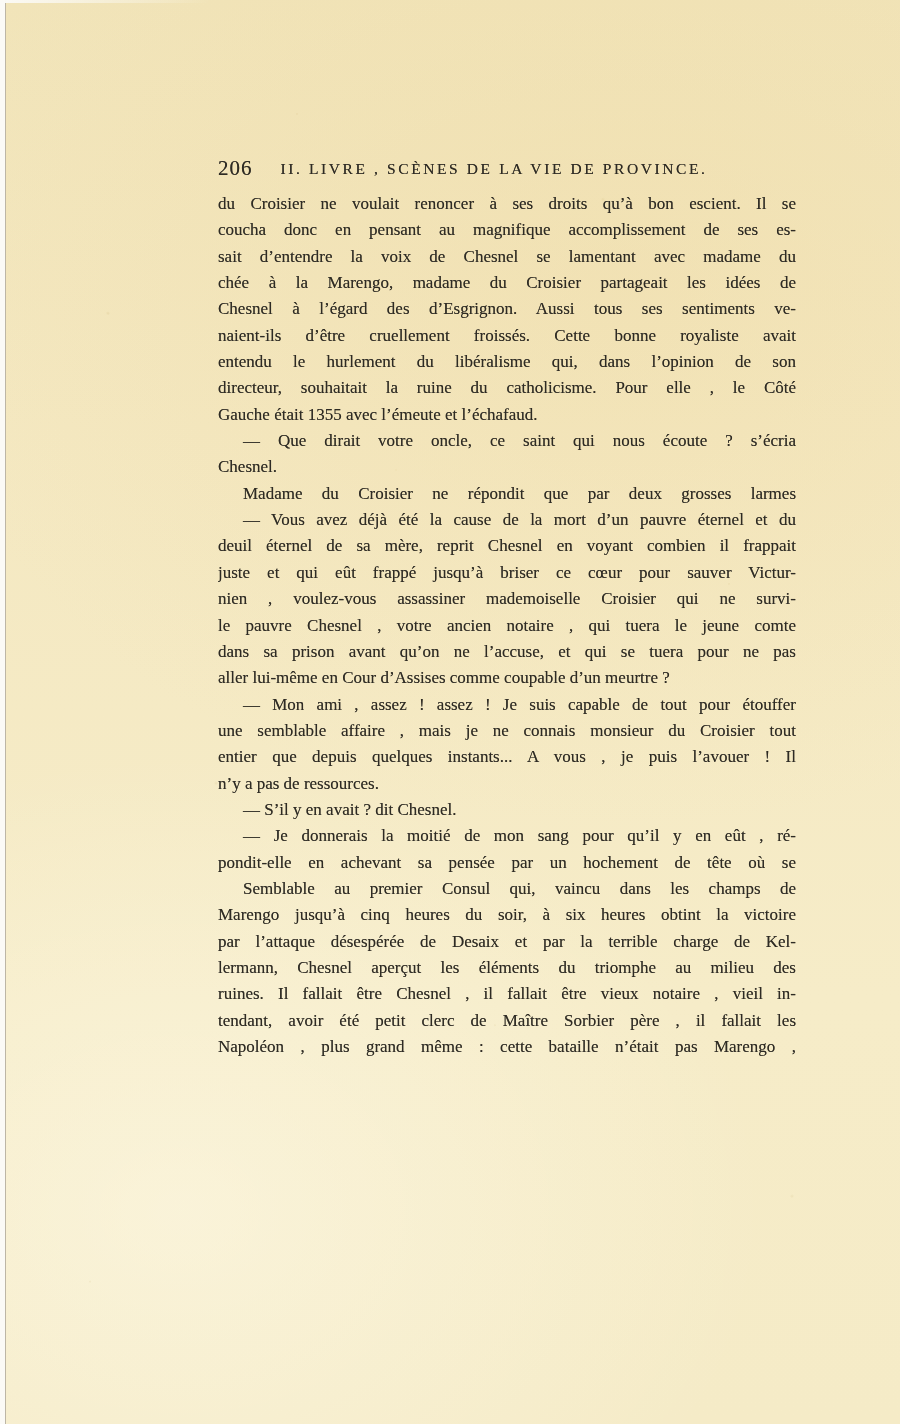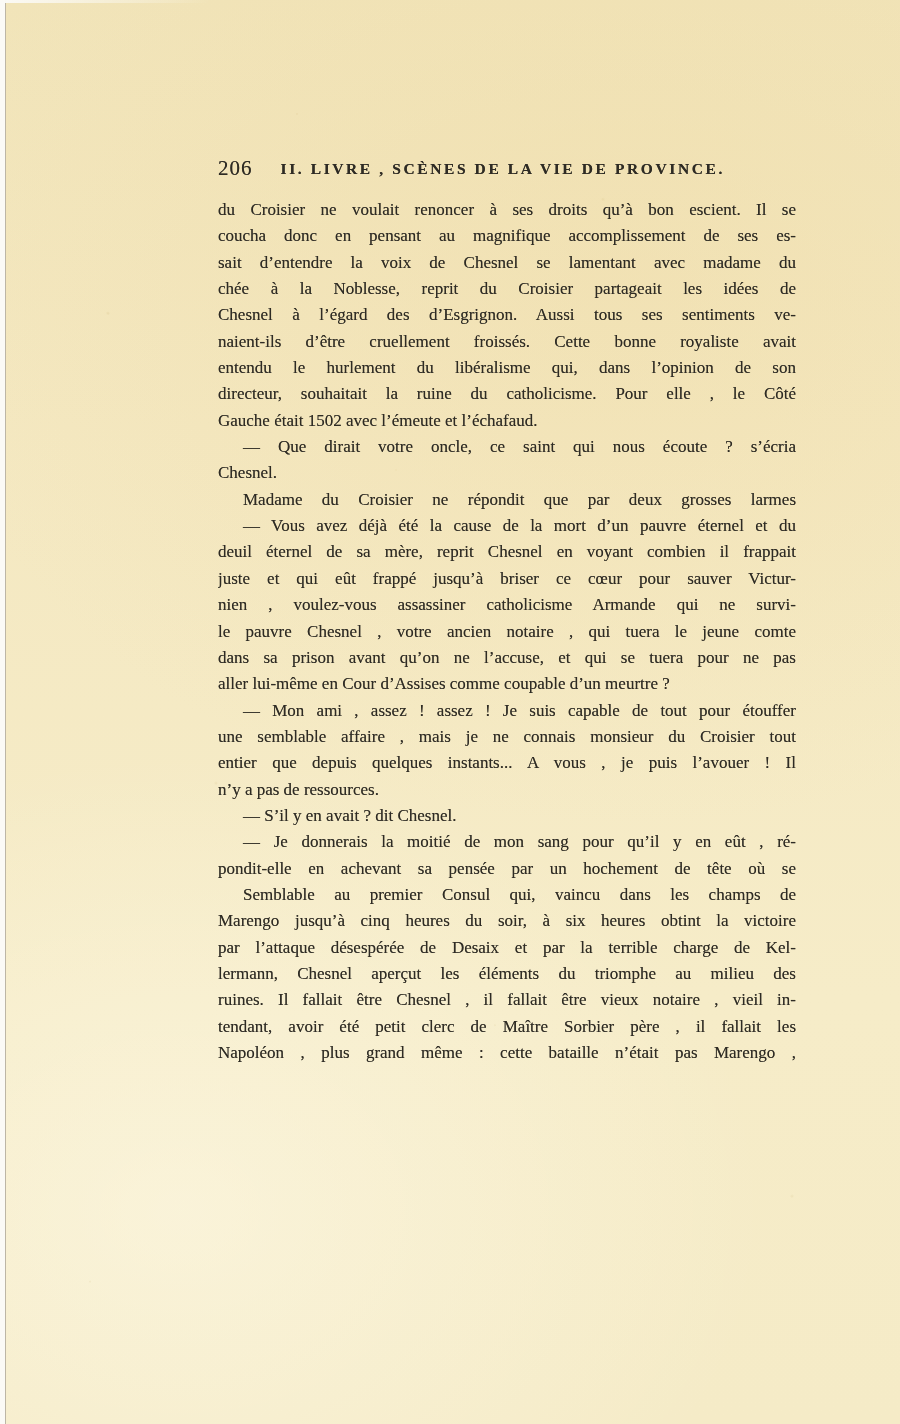--- a/index.html
+++ b/index.html
@@ -46,24 +46,24 @@
   .v2{left:250px;top:830px;width:540px;height:175px;}
   .v3{left:230px;top:1000px;width:560px;height:230px;}
 
   .content{position:absolute;left:218px;top:155px;width:578px;color:#2e2b24;}
   .runhead{
     display:flex;align-items:center;height:27px;
     text-shadow:0 0 .5px rgba(46,43,36,.7);
   }
   .pagenum{font-size:21px;letter-spacing:1px;}
   .headtitle{
-    margin-left:28px;font-size:15.5px;font-weight:bold;
+    margin-left:28px;font-size:15.5px;font-weight:normal;
     letter-spacing:2.6px;white-space:nowrap;
   }
-  .text-block{margin-top:15px;}
+  .text-block{margin-top:9px;}
   .line{
     font-size:17px;line-height:26.35px;height:26.35px;
     text-align:justify;text-align-last:justify;
     white-space:normal;overflow:hidden;
     text-shadow:0 0 .4px rgba(46,43,36,.55);
   }
   .line.indent{padding-left:25px;}
   .line.last{text-align-last:left;}
 </style>
 </head>
@@ -80,33 +80,33 @@
 
   <div class="content">
     <div class="runhead">
       <span class="pagenum">206</span>
       <span class="headtitle">II. LIVRE , SCÈNES DE LA VIE DE PROVINCE.</span>
     </div>
     <div class="text-block">
         <div class="line">du Croisier ne voulait renoncer à ses droits qu’à bon escient. Il se</div>
         <div class="line">coucha donc en pensant au magnifique accomplissement de ses es-</div>
         <div class="line">sait d’entendre la voix de Chesnel se lamentant avec madame du</div>
-        <div class="line">chée à la Noblesse, reprit du Croisier partageait les idées de</div>
+        <div class="line">chée à la Marengo, madame du Croisier partageait les idées de</div>
         <div class="line">Chesnel à l’égard des d’Esgrignon. Aussi tous ses sentiments ve-</div>
         <div class="line">naient-ils d’être cruellement froissés. Cette bonne royaliste avait</div>
         <div class="line">entendu le hurlement du libéralisme qui, dans l’opinion de son</div>
         <div class="line">directeur, souhaitait la ruine du catholicisme. Pour elle , le Côté</div>
-        <div class="line last">Gauche était 1502 avec l’émeute et l’échafaud.</div>
+        <div class="line last">Gauche était 1355 avec l’émeute et l’échafaud.</div>
         <div class="line indent">— Que dirait votre oncle, ce saint qui nous écoute ? s’écria</div>
         <div class="line last">Chesnel.</div>
         <div class="line indent">Madame du Croisier ne répondit que par deux grosses larmes</div>
         <div class="line indent">— Vous avez déjà été la cause de la mort d’un pauvre éternel et du</div>
         <div class="line">deuil éternel de sa mère, reprit Chesnel en voyant combien il frappait</div>
         <div class="line">juste et qui eût frappé jusqu’à briser ce cœur pour sauver Victur-</div>
-        <div class="line">nien , voulez-vous assassiner catholicisme Armande qui ne survi-</div>
+        <div class="line">nien , voulez-vous assassiner mademoiselle Croisier qui ne survi-</div>
         <div class="line">le pauvre Chesnel , votre ancien notaire , qui tuera le jeune comte</div>
         <div class="line">dans sa prison avant qu’on ne l’accuse, et qui se tuera pour ne pas</div>
         <div class="line last">aller lui-même en Cour d’Assises comme coupable d’un meurtre ?</div>
         <div class="line indent">— Mon ami , assez ! assez ! Je suis capable de tout pour étouffer</div>
         <div class="line">une semblable affaire , mais je ne connais monsieur du Croisier tout</div>
         <div class="line">entier que depuis quelques instants... A vous , je puis l’avouer ! Il</div>
         <div class="line last">n’y a pas de ressources.</div>
         <div class="line indent last">— S’il y en avait ? dit Chesnel.</div>
         <div class="line indent">— Je donnerais la moitié de mon sang pour qu’il y en eût , ré-</div>
         <div class="line">pondit-elle en achevant sa pensée par un hochement de tête où se</div>

